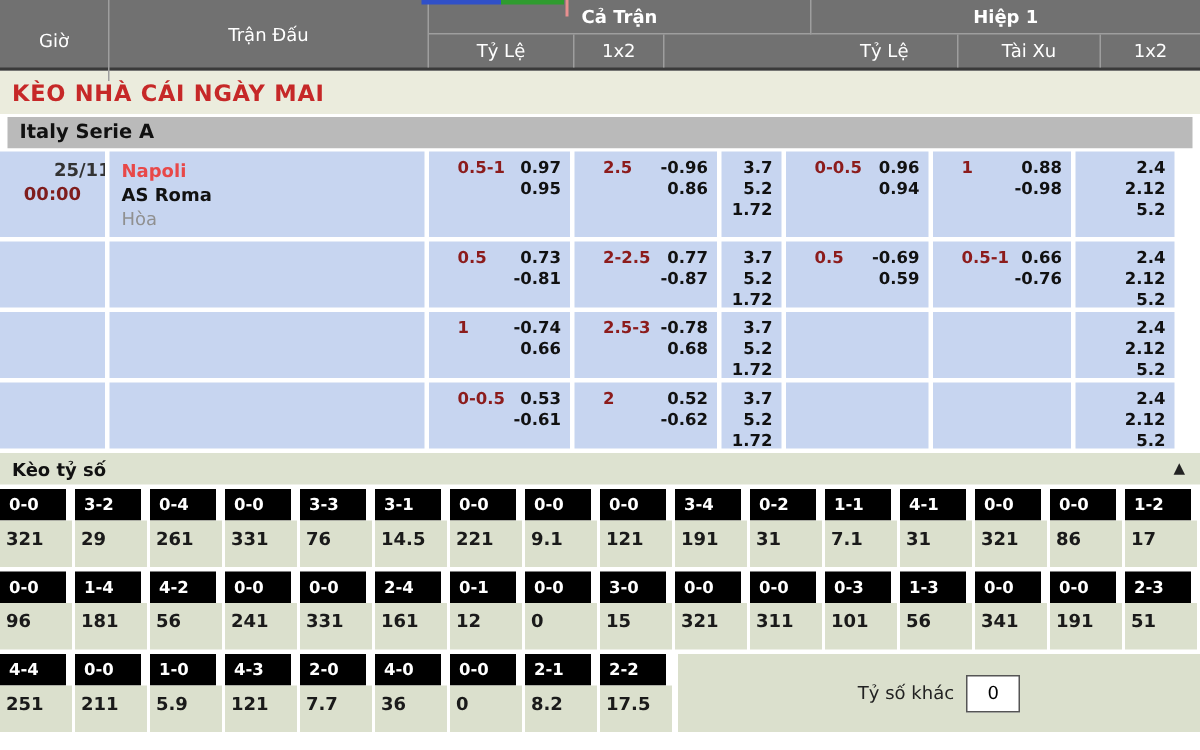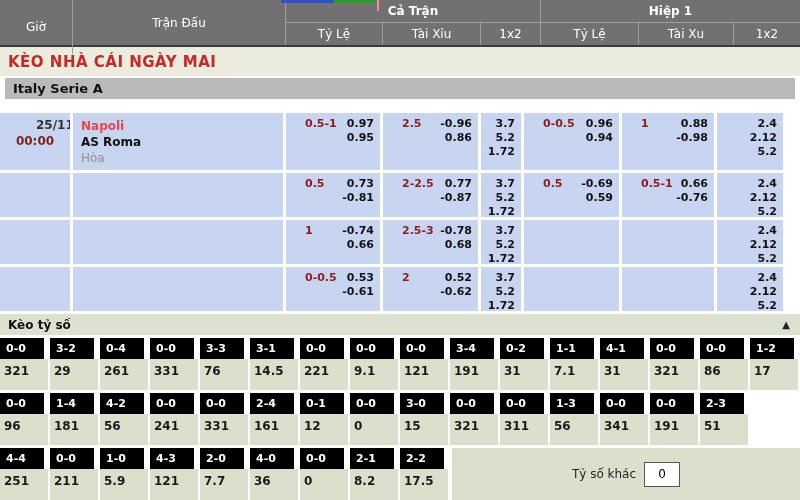--- a/index.html
+++ b/index.html
@@ -23,21 +23,21 @@
   .w-c6{width:98px;} .w-c7{width:95px;text-align:center;} .w-c8{width:66px; border-right:none;}
   .artifact-blue { position:absolute; left:281px; top:0; width:53px; height:3px; background:#3050c8; }
   .artifact-green{ position:absolute; left:334px; top:0; width:42px; height:3px; background:#2f9b2f; }
   .artifact-red  { position:absolute; left:377px; top:0; width:2px; height:11px; background:#e89090; }
 
   
   .title-band { height:29px; background:#ebecdd; display:flex; align-items:center; padding-left:8px; }
   .page-title { color:#c62828; font-size:15px; font-weight:bold; letter-spacing:0.5px; }
 
   
-  .league-bar { margin:2px 5px 12px 5px; height:21px; background:#bababa; display:flex;
+  .league-bar { margin:2px 5px 0 5px; height:21px; background:#bababa; display:flex;
                 align-items:center; padding-left:8px; font-weight:bold; color:#111; font-size:13px; }
 
   
   .odds-area { padding-top:2px; background:#fff; }
   .orow { display:flex; margin-bottom:3px; }
   .cell { background:#c7d5f0; position:relative; margin-right:3px; overflow:hidden; }
   .r1 .cell { height:57px; } .r2 .cell, .r3 .cell, .r4 .cell { height:44px; }
   .c1{width:70px;} .c2{width:210px;} .c3{width:94px;} .c4{width:95px;}
   .c5{width:40px;} .c6{width:95px;} .c7{width:92px;} .c8{width:66px; margin-right:0;}
   .time-cell { text-align:center; padding-top:5px; }
@@ -77,21 +77,20 @@
 <div class="hdr">
   <div class="artifact-blue"></div>
   <div class="artifact-green"></div>
   <div class="artifact-red"></div>
   <div class="hdr-cell hdr-time">Giờ</div>
   <div class="hdr-cell hdr-match">Trận Đấu</div>
   <div class="hdr-group hdr-group-full">
     <div class="hdr-group-label">Cả Trận</div>
     <div class="hdr-subrow">
       <div class="hdr-sub w-c3">Tỷ Lệ</div>
-      <div class="hdr-sub w-c4">Tài Xỉu</div>
       <div class="hdr-sub w-c5">1x2</div>
     </div>
   </div>
   <div class="hdr-group hdr-group-half">
     <div class="hdr-group-label" style="border-right:none">Hiệp 1</div>
     <div class="hdr-subrow">
       <div class="hdr-sub w-c6">Tỷ Lệ</div>
       <div class="hdr-sub w-c7">Tài Xu</div>
       <div class="hdr-sub w-c8">1x2</div>
     </div>
@@ -421,20 +420,24 @@
         <div class="sg-col">
           <div class="sg-score">0-0</div>
           <div class="sg-val">321</div>
         </div>
 
         <div class="sg-col">
           <div class="sg-score">0-0</div>
           <div class="sg-val">311</div>
         </div>
 
+        <div class="sg-col">
+          <div class="sg-score">0-3</div>
+          <div class="sg-val">101</div>
+        </div>
 
         <div class="sg-col">
           <div class="sg-score">1-3</div>
           <div class="sg-val">56</div>
         </div>
 
         <div class="sg-col">
           <div class="sg-score">0-0</div>
           <div class="sg-val">341</div>
         </div>

